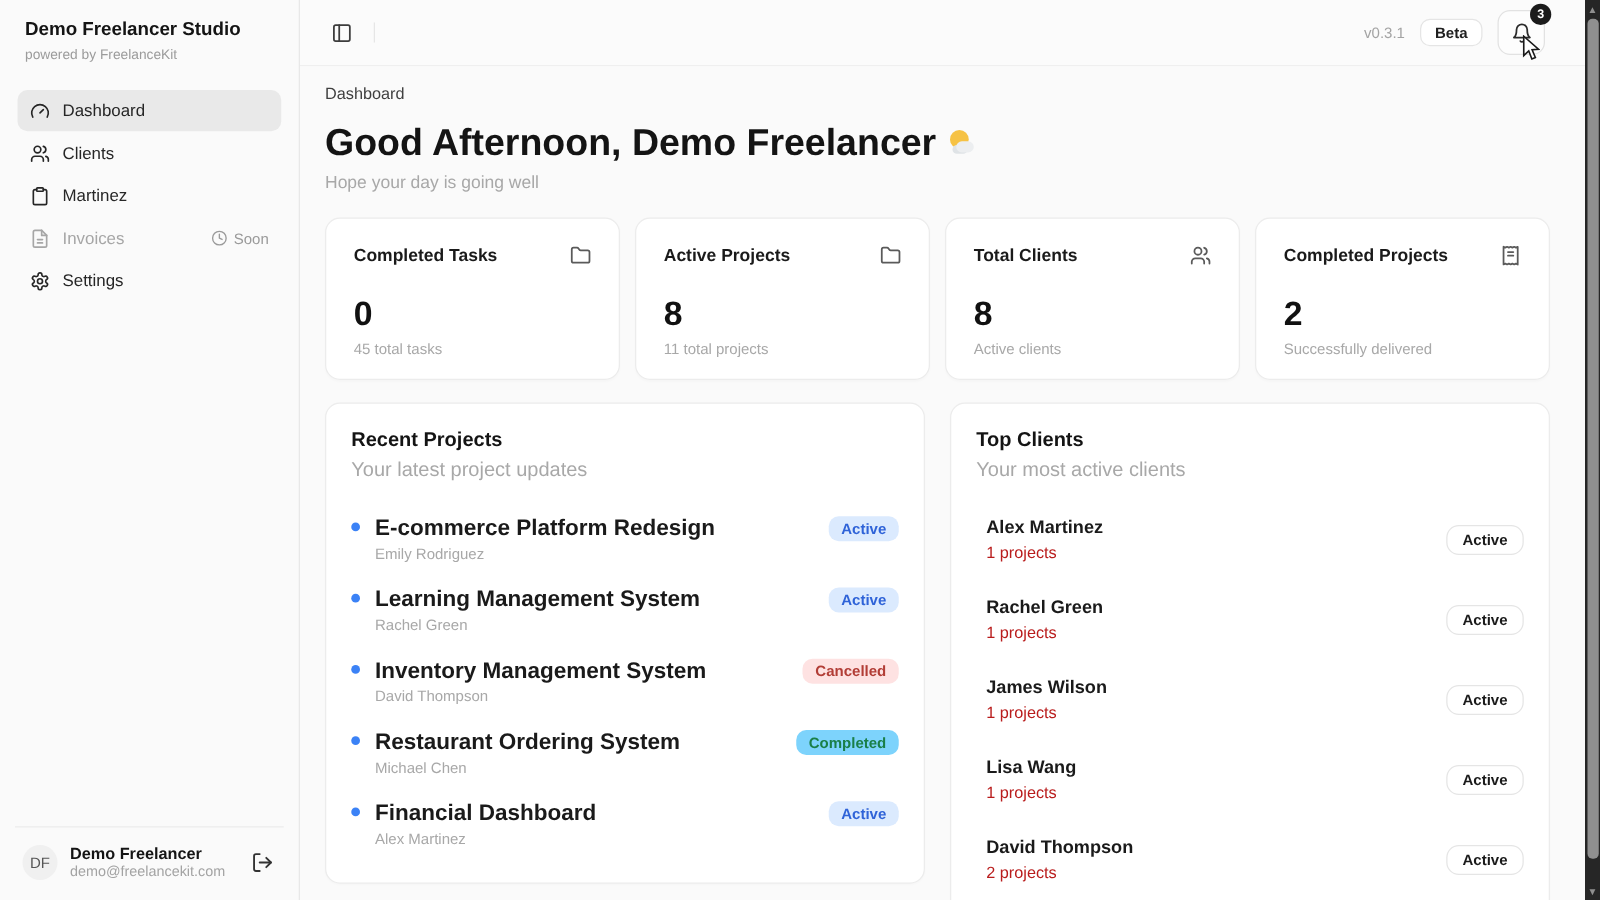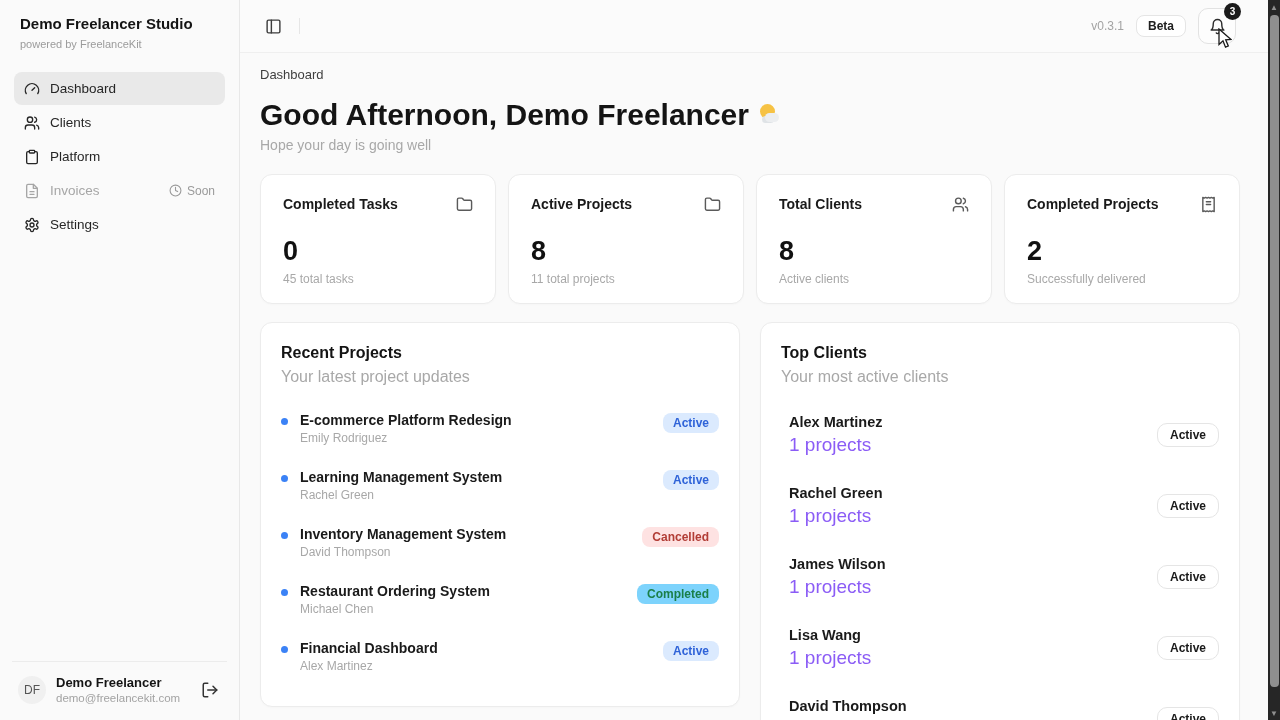--- a/index.html
+++ b/index.html
@@ -55,32 +55,32 @@
 
   .panels { margin-top:18px; display:grid; grid-template-columns:1fr 1fr; gap:20px; align-items:start; }
   .panel { background:#fff; border:1px solid #ececec; border-radius:12px; padding:21px 20px 26px 20px; box-shadow:0 1px 2px rgba(0,0,0,.02); }
   .panel-title { font-size:16px; font-weight:700; color:#141414; }
   .panel-sub { margin-top:6px; font-size:16px; color:#a8a8a8; }
 
   .proj-list { margin-top:26px; display:flex; flex-direction:column; gap:17px; }
   .proj-row { display:flex; align-items:flex-start; gap:12px; min-height:40px; }
   .dot { width:7px; height:7px; border-radius:50%; background:#3b82f6; margin-top:6px; flex:0 0 7px; }
   .proj-info { flex:1; min-width:0; }
-  .proj-name { font-size:14px; font-weight:700; color:#1a1a1a; }
+  .proj-name { font-size:18px; font-weight:700; color:#1a1a1a; }
   .proj-client { margin-top:3px; font-size:12px; color:#a8a8a8; }
   .status-badge { font-size:12px; font-weight:700; border-radius:8px; padding:3px 10px; margin-top:1px; white-space:nowrap; }
   .st-active { background:#dbeafe; color:#2f63d8; }
   .st-cancelled { background:#fee2e2; color:#b23d36; }
   .st-completed { background:#7dd3fc; color:#1a7f48; }
 
   .client-list { margin-top:28px; display:flex; flex-direction:column; gap:29px; }
   .client-row { display:flex; align-items:center; }
   .client-info { flex:1; padding-left:8px; }
   .client-name { font-size:14.5px; font-weight:700; color:#1a1a1a; }
-  .client-projects { margin-top:4px; font-size:19px; color:#8b5cf6; }
+  .client-projects { margin-top:4px; font-size:13px; color:#b91c1c; }
   .client-badge { font-size:12px; font-weight:700; color:#1a1a1a; background:#fff; border:1px solid #e5e5e5; border-radius:10px; padding:4px 12px; white-space:nowrap; }
 
   
   .scrollbar { position:absolute; right:0; top:0; width:12px; height:720px; background:#262626; z-index:50; }
   .sb-arrow { position:absolute; left:0; width:12px; height:14px; display:flex; align-items:center; justify-content:center; color:#8f8f8f; font-size:8px; }
   .sb-arrow.up { top:0; }
   .sb-arrow.down { bottom:0; }
   .sb-thumb { position:absolute; left:1.5px; top:15px; width:9px; height:672px; background:#8f8f8f; border-radius:4px; }
 
   
@@ -110,21 +110,21 @@
           <path d="M22 21v-2a4 4 0 0 0-3-3.87"></path>
           <path d="M16 3.13a4 4 0 0 1 0 7.75"></path>
         </svg>
       <span>Clients</span>
     </div>
     <div class="nav-item">
       <svg class="nicon" viewBox="0 0 24 24" fill="none" stroke="currentColor" stroke-width="2" stroke-linecap="round" stroke-linejoin="round">
           <rect x="8" y="2" width="8" height="4" rx="1"></rect>
           <path d="M16 4h2a2 2 0 0 1 2 2v14a2 2 0 0 1-2 2H6a2 2 0 0 1-2-2V6a2 2 0 0 1 2-2h2"></path>
         </svg>
-      <span>Platform</span>
+      <span>Martinez</span>
     </div>
     <div class="nav-item disabled">
       <svg class="nicon" viewBox="0 0 24 24" fill="none" stroke="currentColor" stroke-width="2" stroke-linecap="round" stroke-linejoin="round">
           <path d="M14 2H6a2 2 0 0 0-2 2v16a2 2 0 0 0 2 2h12a2 2 0 0 0 2-2V8z"></path>
           <path d="M14 2v6h6"></path>
           <line x1="9" y1="13" x2="15" y2="13"></line>
           <line x1="9" y1="17" x2="15" y2="17"></line>
         </svg>
       <span>Invoices</span>
       <span class="nav-soon">

